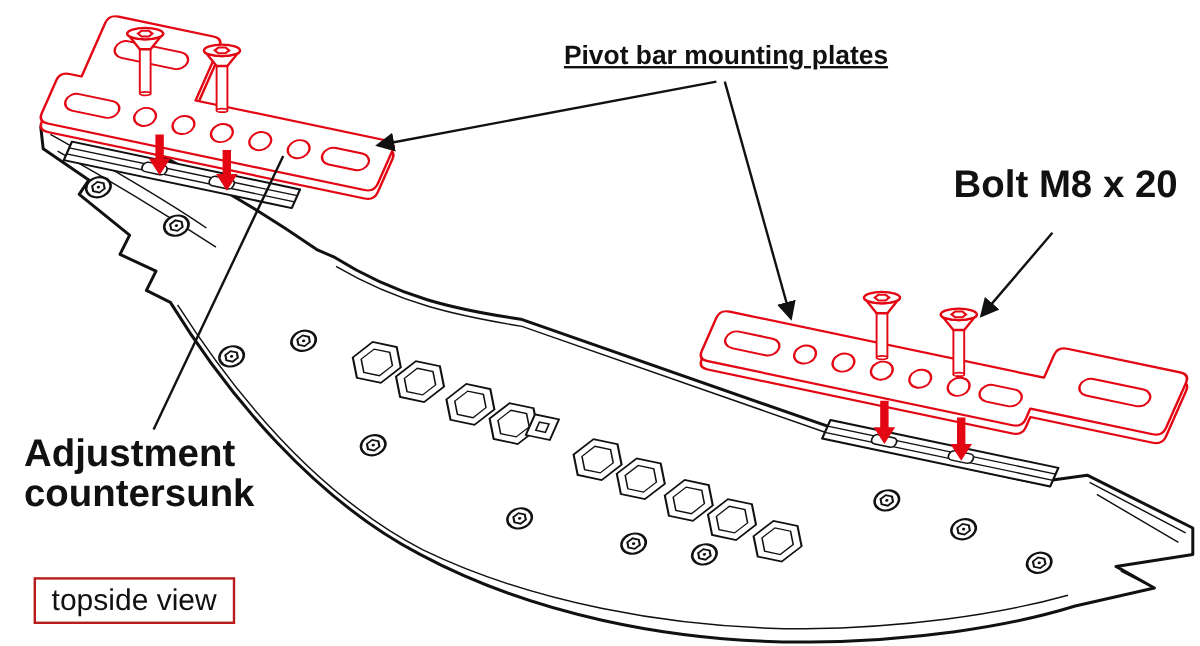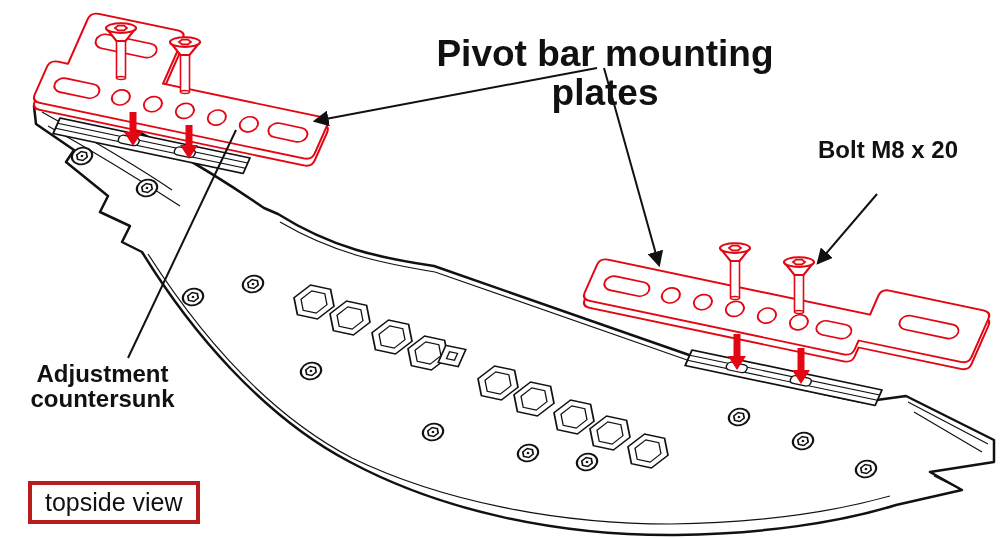--- a/index.html
+++ b/index.html
@@ -18,27 +18,27 @@
   .thin{fill:none;stroke:var(--line,#111);stroke-width:1.2;}
   .hole{fill:#fff;stroke:var(--line,#111);stroke-width:1.6;}
   .red-part{fill:#fff;stroke:var(--red,#e30613);stroke-width:2;stroke-linejoin:round;}
   .red-thin{fill:none;stroke:var(--red,#e30613);stroke-width:1.8;}
   .red-solid{fill:var(--red,#e30613);stroke:none;}
   .leader{fill:none;stroke:var(--line,#111);stroke-width:2;}
 
   
   .label{
     position:absolute;
-    font-weight:bold;font-size:24px;line-height:1.06;
+    font-weight:bold;font-size:32px;line-height:1.06;
     text-align:center;color:#111;
   }
-  .title{font-size:37px;}
+  .title{font-size:22px;text-decoration:underline;}
   .view-tag{
     position:absolute;
-    border:4px solid #b91c1c;background:#fff;
+    border:2px solid #b91c1c;background:#fff;
     padding:3px 13px;font-size:25px;color:#111;
   }
 </style>
 </head>
 <body>
 
 <div class="canvas">
 
   <svg width="1000" height="538" viewBox="0 0 1000 538">
 

